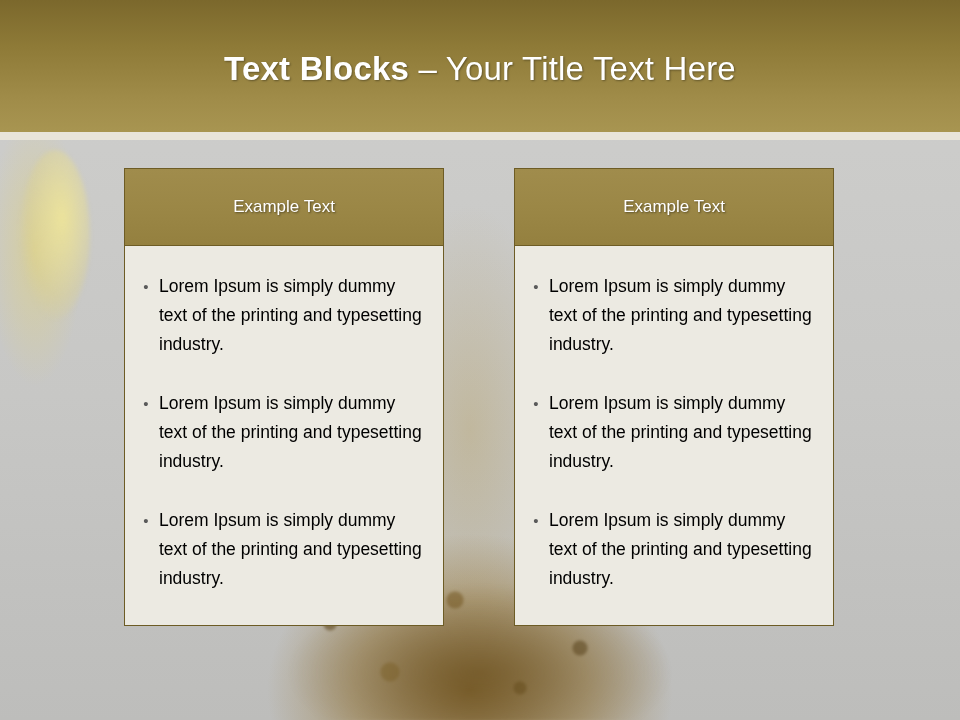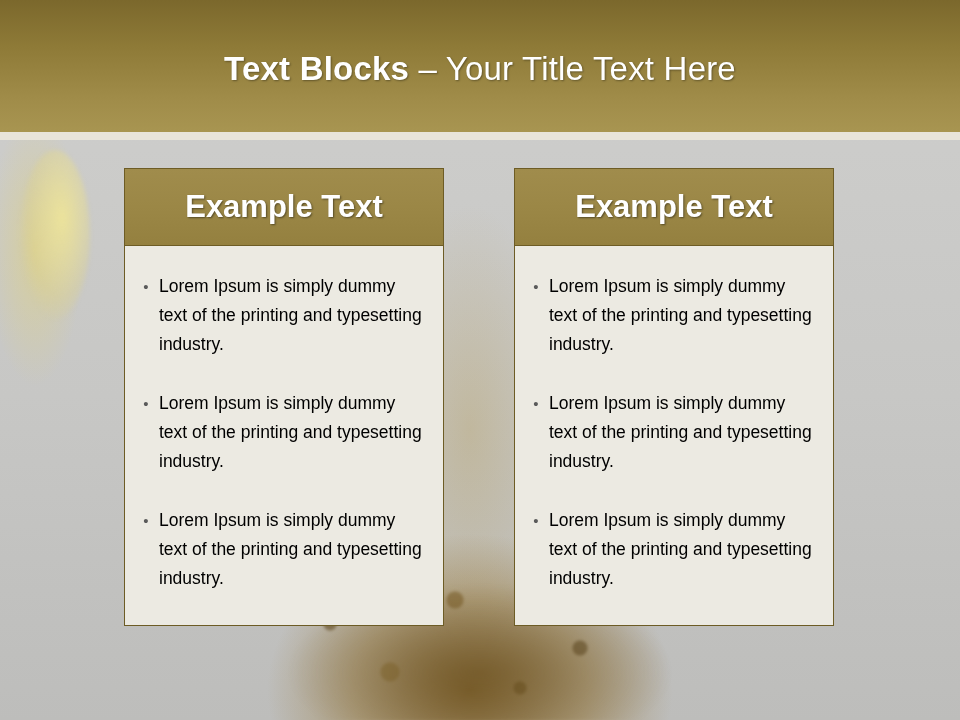--- a/index.html
+++ b/index.html
@@ -113,22 +113,22 @@
   .block-head {
     height: 78px;
     box-sizing: border-box;
     background: linear-gradient(180deg, #a08c4c 0%, #9b8746 50%, #94803f 100%);
     border: 1px solid #6d5c25;
     display: flex;
     align-items: center;
     justify-content: center;
   }
   .block-head-text {
-    font-size: 31px;
-    font-weight: bold;
+    font-size: 17px;
+    font-weight: normal;
     color: #ffffff;
     text-shadow: 1px 1px 2px rgba(0,0,0,0.45);
   }
   .block-body {
     box-sizing: border-box;
     height: 380px;
     background: #eceae2;
     border: 1px solid #6d5c25;
     border-top: none;
     padding: 26px 18px 10px 8px;

